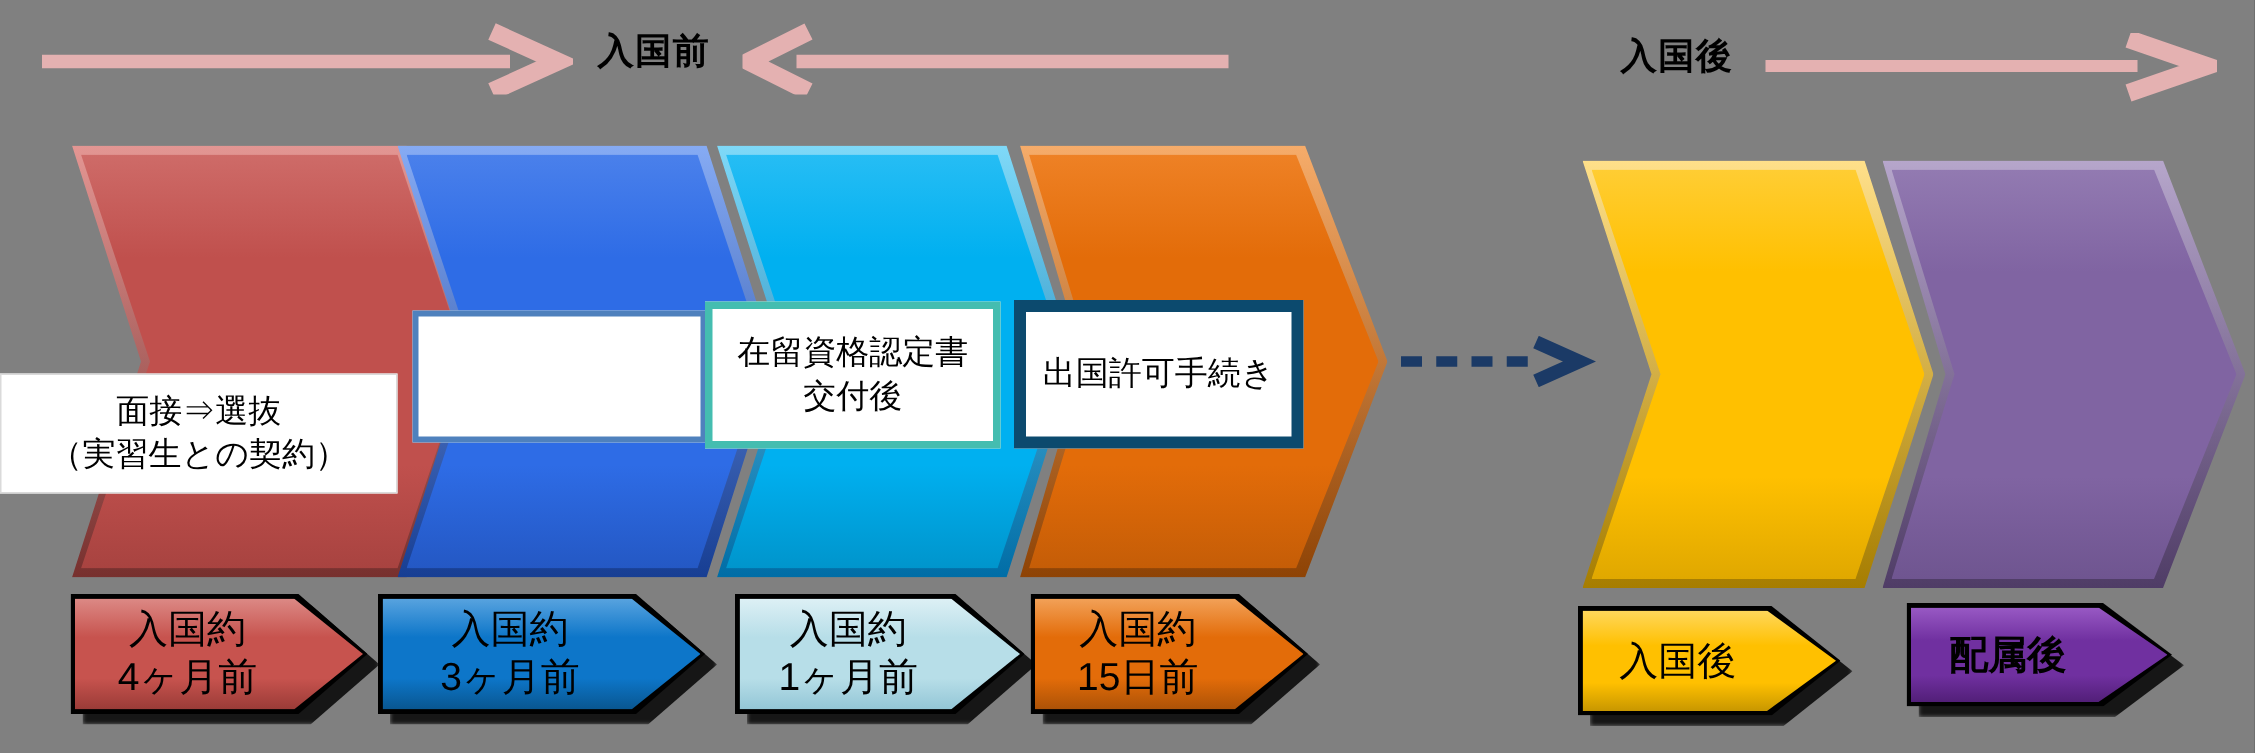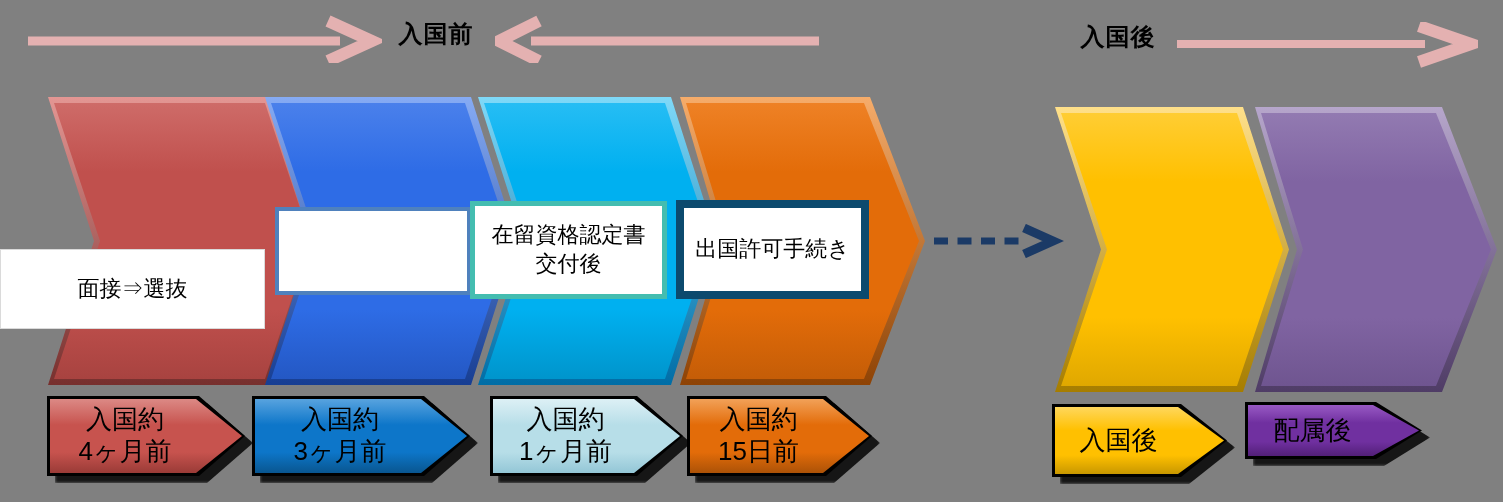--- a/index.html
+++ b/index.html
@@ -94,21 +94,21 @@
   #badge1{left:47px;top:396px;width:198px;height:80px;}
   #badge1 .badge-fill{background:linear-gradient(180deg,#DC8985 0%,#C7534E 35%,#C7534E 72%,#9A3B37 100%);}
   #badge2{left:252px;top:396px;width:218px;height:80px;}
   #badge2 .badge-fill{background:linear-gradient(180deg,#58A3DF 0%,#0D76C9 35%,#0D76C9 72%,#095690 100%);}
   #badge3{left:490px;top:396px;width:193px;height:80px;}
   #badge3 .badge-fill{background:linear-gradient(180deg,#DDF0F5 0%,#B7DEE8 35%,#B7DEE8 72%,#93C6D6 100%);}
   #badge4{left:687px;top:396px;width:185px;height:80px;}
   #badge4 .badge-fill{background:linear-gradient(180deg,#F2A158 0%,#E36C09 35%,#E36C09 72%,#AC5207 100%);}
   #badge5{left:1052px;top:404px;width:175px;height:73px;}
   #badge5 .badge-fill{background:linear-gradient(180deg,#FFD75C 0%,#FFC000 35%,#FFC000 72%,#C89700 100%);}
-  #badge6{left:1245px;top:402px;width:177px;height:57px;}
+  #badge6{left:1271px;top:402px;width:177px;height:69px;font-weight:bold;}
   #badge6 .badge-fill{background:linear-gradient(180deg,#9859C4 0%,#7030A0 35%,#7030A0 72%,#521F78 100%);}
 </style>
 </head>
 <body>
 
 <div id="canvas">
 
   <svg id="parrow1" class="parrow" width="360" height="48" viewBox="0 0 360 48">
     <path d="M6 26 H318" stroke="#E4B1B1" stroke-width="9" fill="none"></path>
     <path d="M306 6 L350 26 L306 46" stroke="#E4B1B1" stroke-width="12" fill="none"></path>
@@ -150,20 +150,21 @@
     <div class="face cut"></div>
     <div class="bevel cut"></div>
   </div>
   <div id="chev6" class="chevron">
     <div class="face cut-big"></div>
     <div class="bevel cut-big"></div>
   </div>
 
   <div id="box1" class="lbox">
     <span>面接⇒選抜</span>
+    <span>（実習生との契約）</span>
   </div>
   <div id="box2" class="lbox">
   </div>
   <div id="box3" class="lbox">
     <span>在留資格認定書</span>
     <span>交付後</span>
   </div>
   <div id="box4" class="lbox">
     <span>出国許可手続き</span>
     <span></span>

